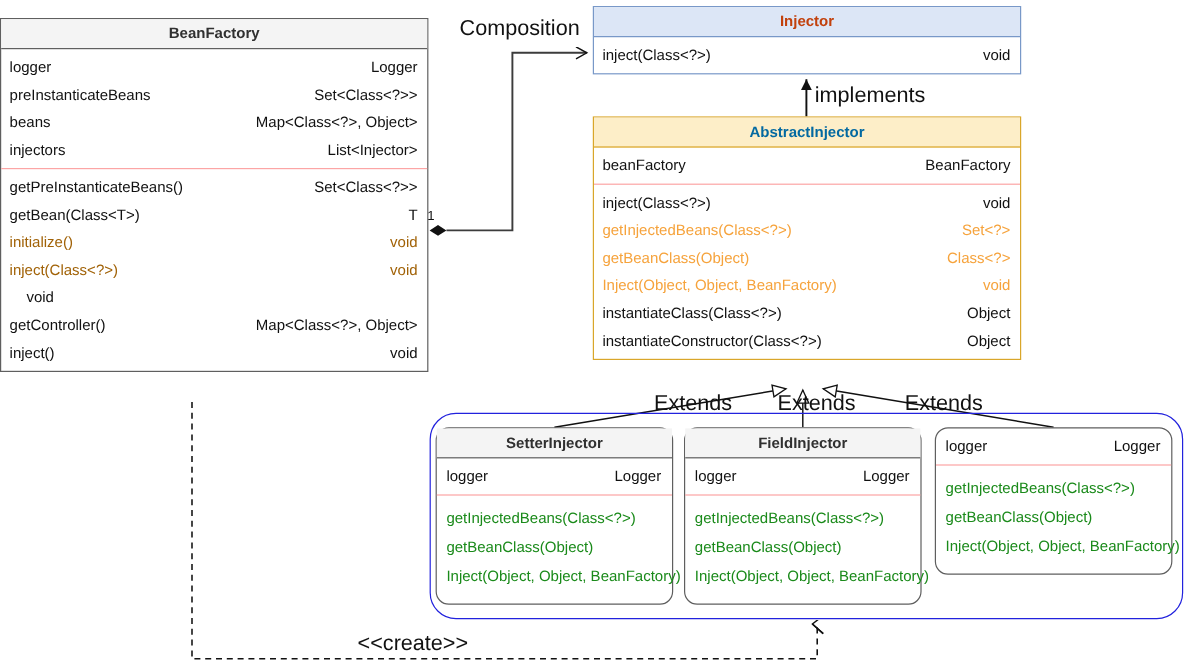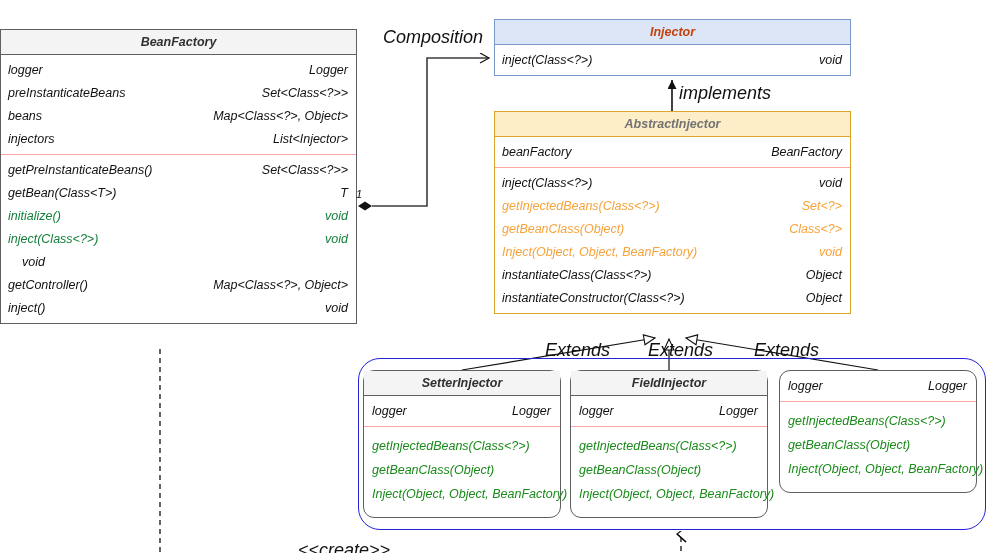--- a/index.html
+++ b/index.html
@@ -12,24 +12,23 @@
     height: 553px;
     position: relative;
     overflow: hidden;
     font-family: "Liberation Sans", sans-serif;
     font-size: 12.5px;
     color: #111111;
     -webkit-font-smoothing: antialiased;
   }
   #canvas {
     position: absolute;
-    left: 0; top: 18px;
+    left: 0; top: 4px;
     width: 991px;
     height: 455px;
-    font-style: italic;
   }
   svg.edges {
     position: absolute;
     left: 0; top: 0;
     width: 991px;
     height: 553px;
     pointer-events: none;
   }
   .uml-class {
     position: absolute;
@@ -60,21 +59,21 @@
     display: flex;
     justify-content: space-between;
     align-items: baseline;
     padding: 4.5px 8px 4.5px 7px;
     line-height: 14px;
     white-space: nowrap;
     font-size: 12.5px;
   }
   .row .lname { text-align: left; }
   .row .ltype { text-align: right; padding-left: 14px; }
-  .row.red   { color: #15803d; justify-content: space-between; }
+  .row.red   { color: #a16207; justify-content: space-between; }
   .row.green { color: #1a8a1a; }
   .row.orange{ color: #f6a33c; }
 
   
   #beanfactory {
     left: 0px; top: 11px; width: 357px;
   }
   
   #injector {
     left: 494px; top: 1px; width: 357px;
@@ -87,21 +86,21 @@
   }
 
   
   #abstractinjector {
     left: 494px; top: 93px; width: 357px;
     border-color: #d9a62a;
   }
   #abstractinjector > .hdr {
     background: #fdeec8;
     border-bottom-color: #d9a62a;
-    color: #737373;
+    color: #0369a1;
   }
 
   
   .sub { width: 198px; top: 352px; border-radius: 11px; }
   #setterinjector      { left: 363px; }
   #fieldinjector       { left: 570px; }
   #constructorinjector { left: 779px; }
   .sub .row { padding-left: 8px; padding-right: 9px; }
   .sub .mcomp { padding-top: 7px; padding-bottom: 11px; }
   .sub .mcomp .row { padding-top: 5px; padding-bottom: 5px; }

